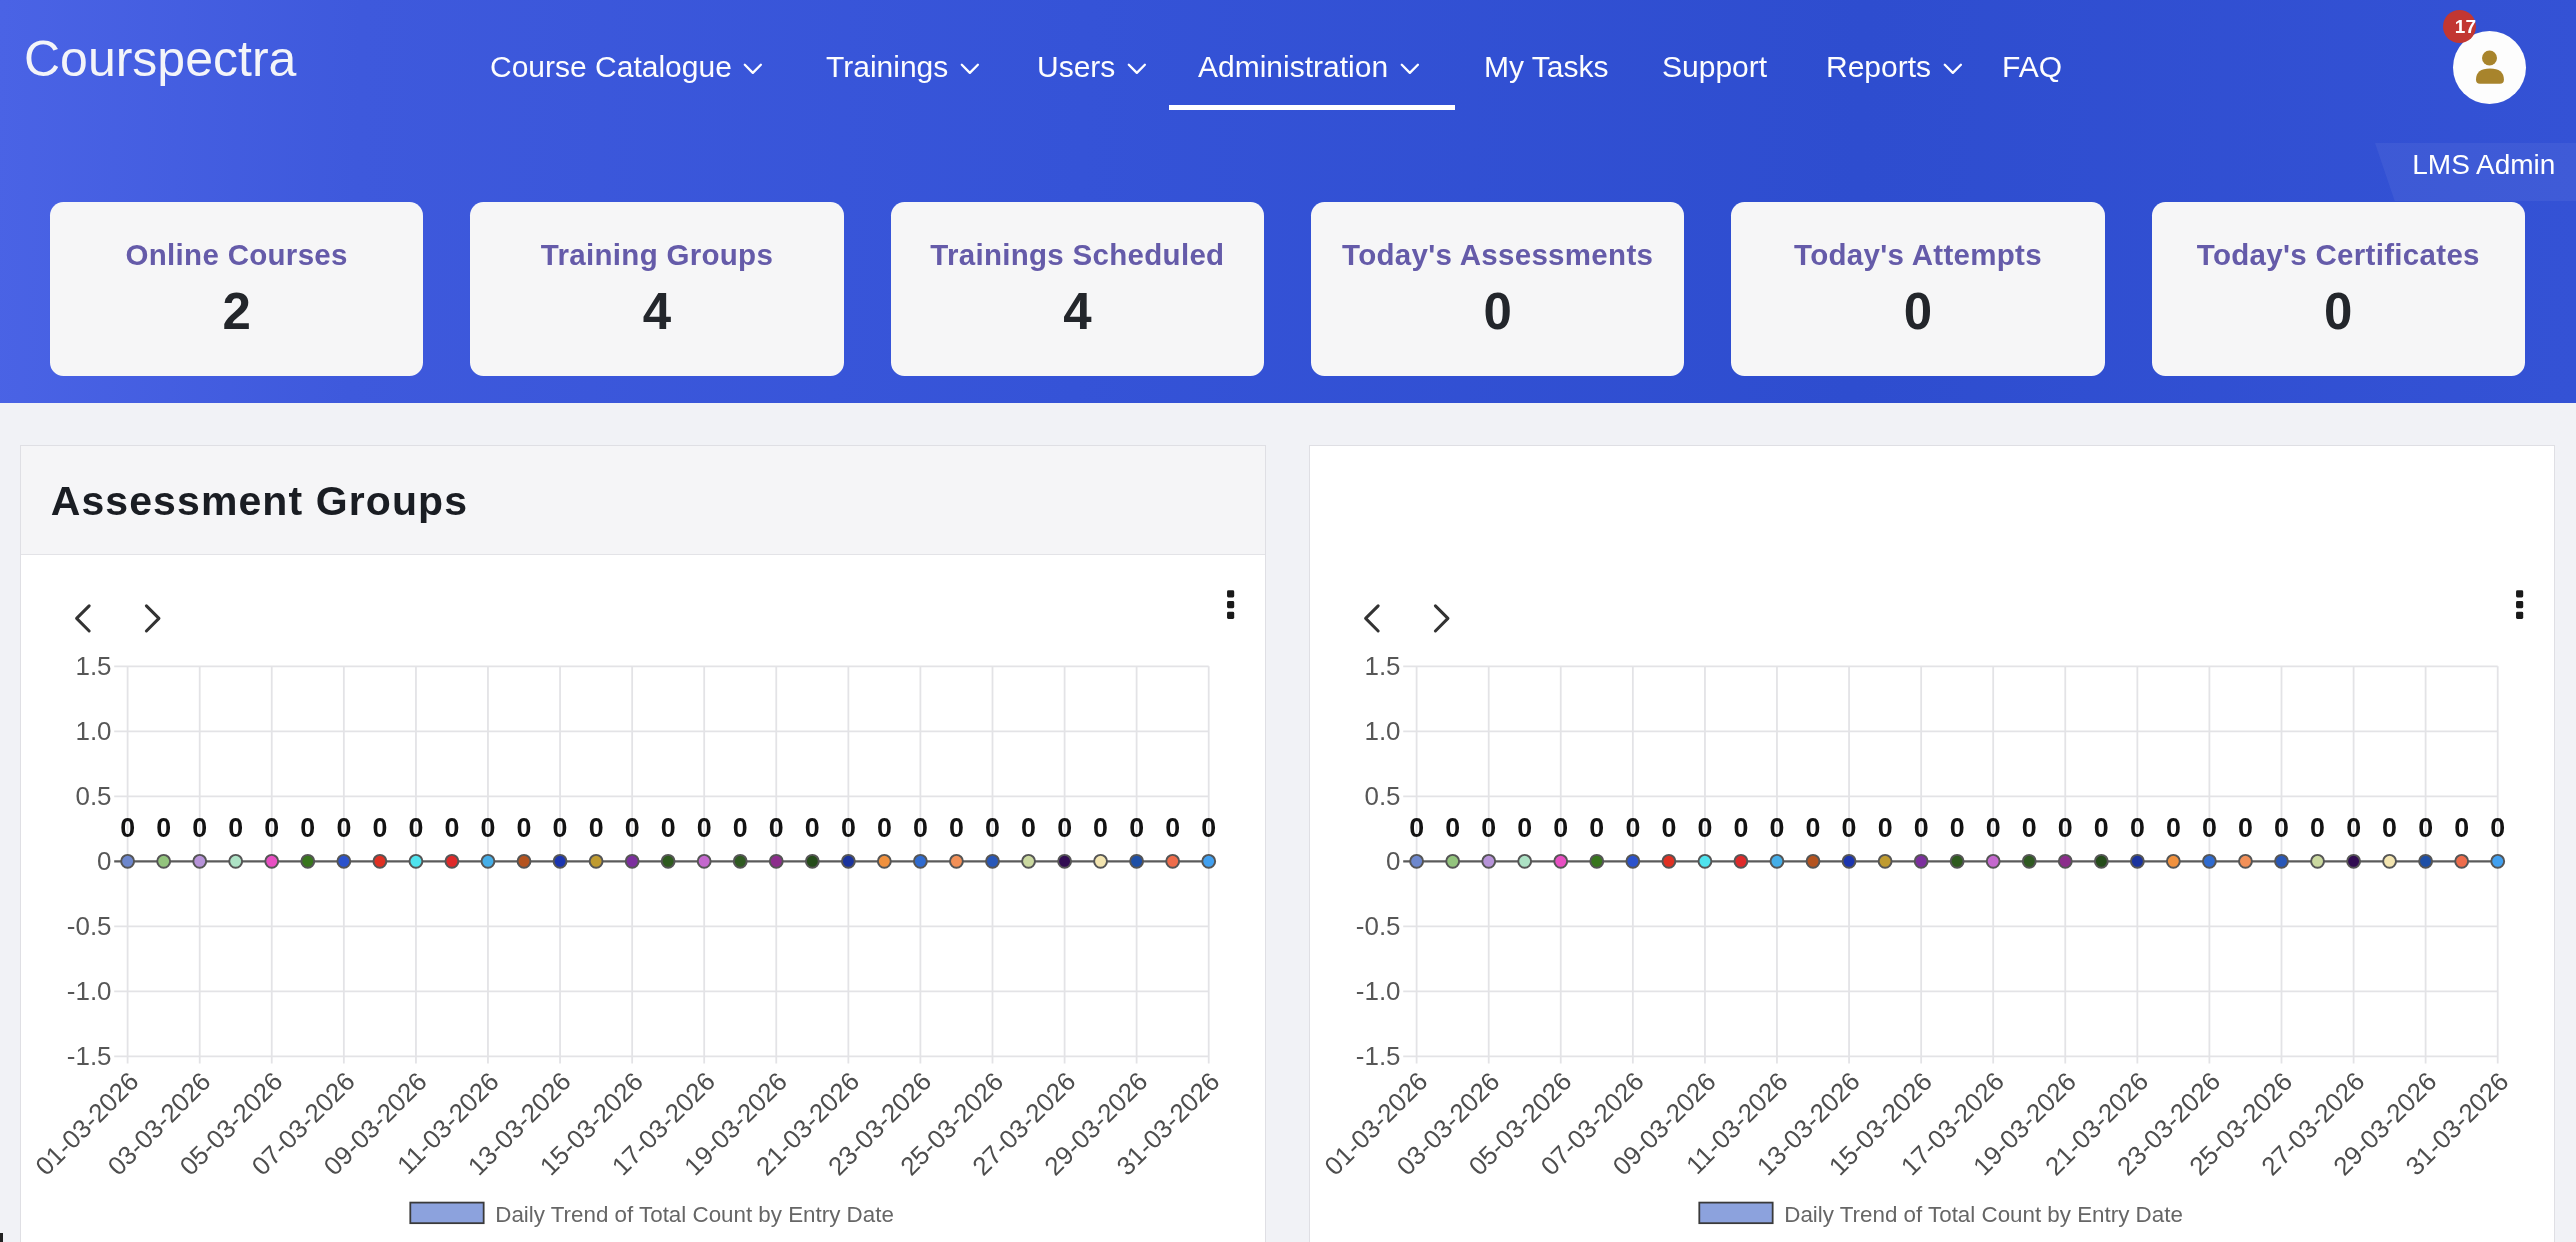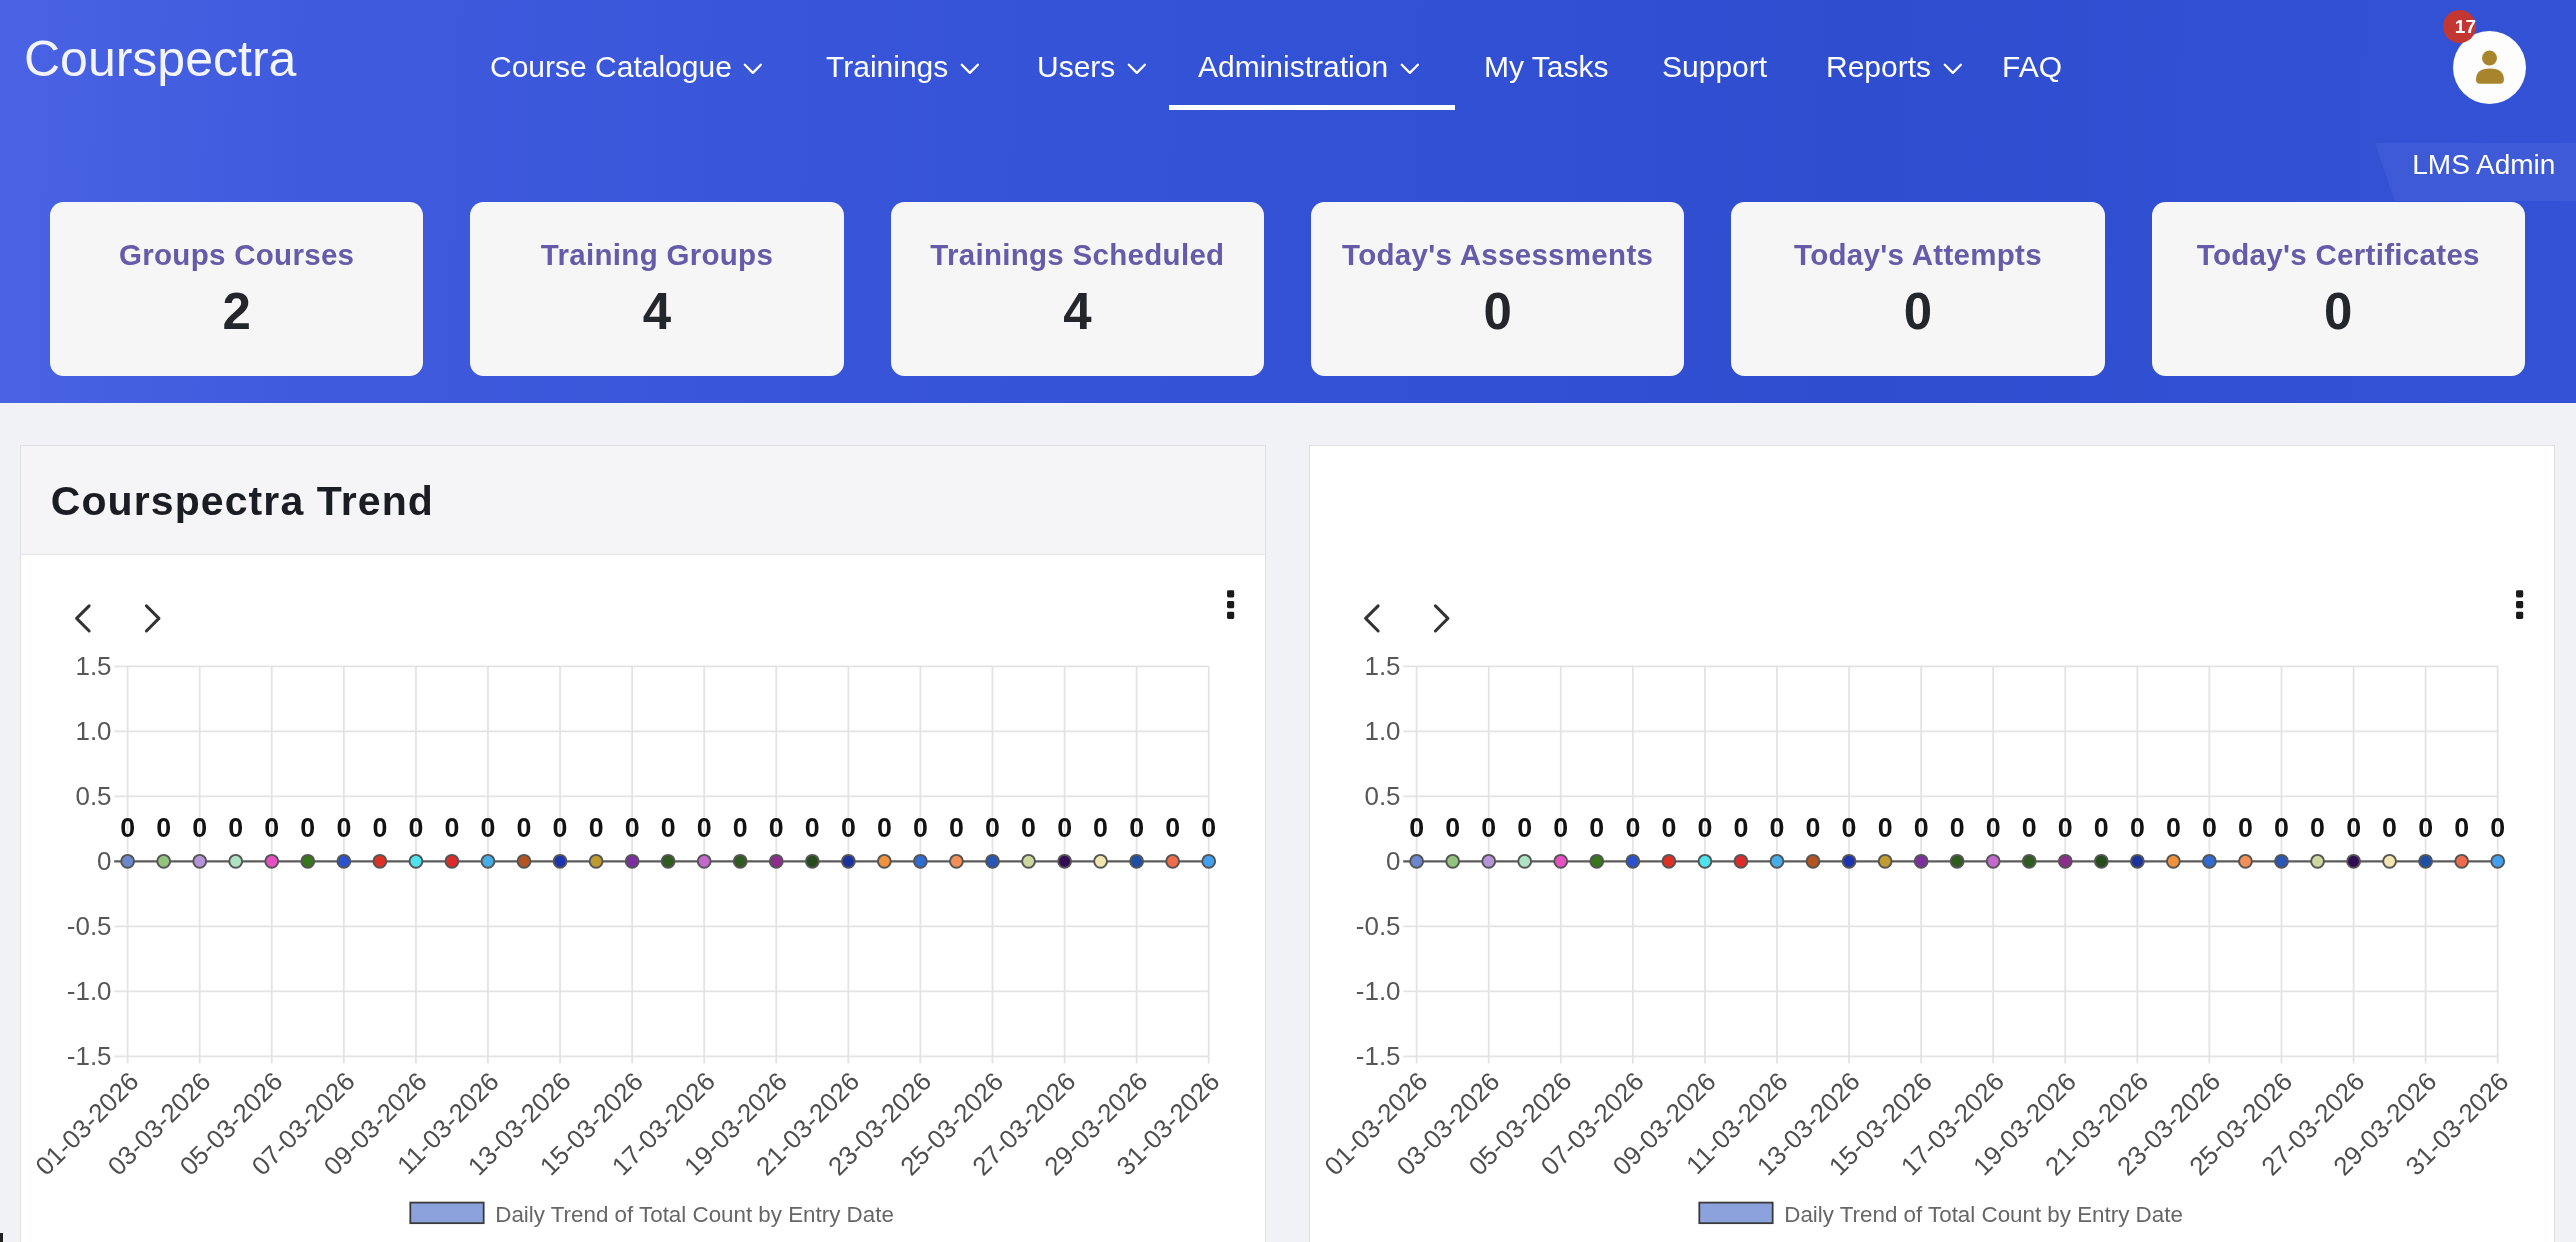--- a/index.html
+++ b/index.html
@@ -57,21 +57,21 @@
  <div class="avatar"></div>
  <svg class="person" width="73" height="73" viewBox="0 0 81 81">
    <circle cx="40.5" cy="30" r="8.3" fill="#A8842C"></circle>
    <path d="M25.5 54 Q25.5 41.5 41 41.5 Q56.5 41.5 56.5 54 Q56.5 58.5 52 58.5 L30 58.5 Q25.5 58.5 25.5 54 Z" fill="#A8842C"></path>
  </svg>
  <div class="badge">17</div>
  <div class="adm">LMS Admin</div>
  <div style="position:absolute;left:0;top:1233px;width:2.7px;height:9px;background:#222"></div>
  <div class="cards">
       <div class="card">
-        <div class="ct">Groups Courses</div>
+        <div class="ct">Online Courses</div>
         <div class="cn">2</div>
       </div>
       <div class="card">
         <div class="ct">Training Groups</div>
         <div class="cn">4</div>
       </div>
       <div class="card">
         <div class="ct">Trainings Scheduled</div>
         <div class="cn">4</div>
       </div>
@@ -84,21 +84,21 @@
         <div class="cn">0</div>
       </div>
       <div class="card">
         <div class="ct">Today's Certificates</div>
         <div class="cn">0</div>
       </div>
     </div>
 </div>
 <div class="panel p1">
     <div class="phead">
-      <div class="t">Courspectra Trend</div>
+      <div class="t">Assessment Groups</div>
     </div>
 <svg width="1246" height="857" viewBox="0 0 1392 958" style="position:absolute;left:-1.8px;top:-1.8px" font-family="Liberation Sans, sans-serif">
       <polyline points="78,181 64,195 78,209" fill="none" stroke="#333" stroke-width="3.4" stroke-linecap="round" stroke-linejoin="round"></polyline>
       <polyline points="142,181 156,195 142,209" fill="none" stroke="#333" stroke-width="3.4" stroke-linecap="round" stroke-linejoin="round"></polyline>
       <rect x="1350" y="163.5" width="8" height="8" rx="1.6" fill="#1a1a1a"></rect>
       <rect x="1350" y="175.5" width="8" height="8" rx="1.6" fill="#1a1a1a"></rect>
       <rect x="1350" y="187.5" width="8" height="8" rx="1.6" fill="#1a1a1a"></rect>
       <line x1="106" y1="248.5" x2="1329.5" y2="248.5" stroke="#E3E3E6" stroke-width="2"></line>
       <text x="103" y="258.5" font-size="29" fill="#575757" text-anchor="end">1.5</text>
       <line x1="106" y1="321.1666666666667" x2="1329.5" y2="321.1666666666667" stroke="#E3E3E6" stroke-width="2"></line>

